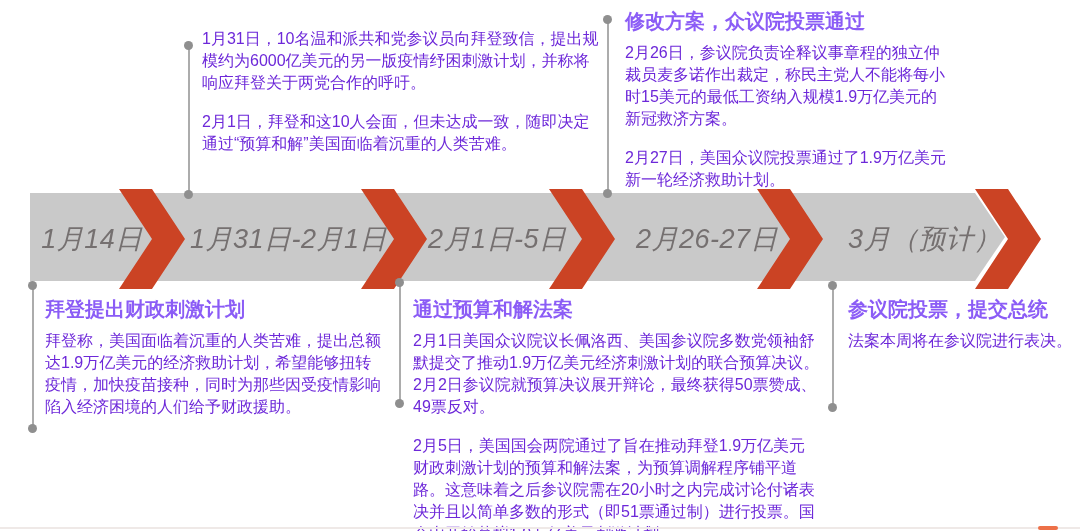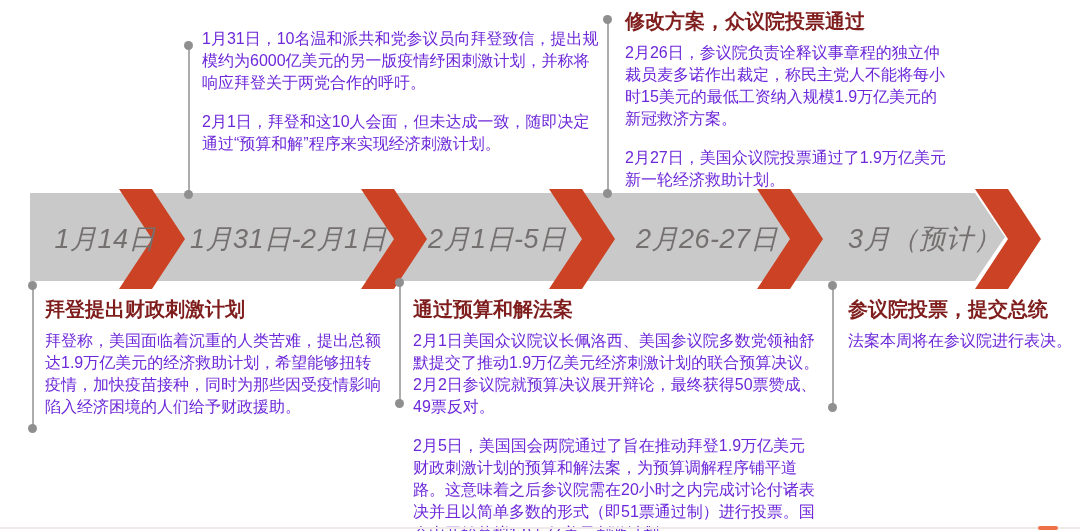--- a/index.html
+++ b/index.html
@@ -12,30 +12,30 @@
     position:absolute;left:30px;top:193px;width:975px;height:88px;background:#C9C9C9;
     clip-path:polygon(0 0, calc(100% - 30px) 0, 100% 50%, calc(100% - 30px) 100%, 0 100%);
   }
   .chev{
     position:absolute;top:189px;width:66px;height:100px;background:#CB4324;
     clip-path:polygon(0 0, 50% 0, 100% 50%, 50% 100%, 0 100%, 50% 50%);
   }
   .chev.c1{left:119px}.chev.c2{left:361px}.chev.c3{left:549px}.chev.c4{left:757px}.chev.c5{left:975px}
   .date-label{
     position:absolute;top:221px;font-size:27px;font-style:italic;color:#757070;
-    text-align:right;white-space:nowrap;letter-spacing:.5px;
+    text-align:center;white-space:nowrap;letter-spacing:.5px;
   }
   .d1{left:28px;width:128px}.d2{left:190px;width:185px}.d3{left:428px;width:136px}
   .d4{left:636px;width:140px}.d5{left:848px;width:148px}
   
   .vline{position:absolute;width:2px;background:#ACACAC;}
   .cdot{position:absolute;width:9px;height:9px;border-radius:50%;background:#8F8F8F;}
   
   .event{position:absolute;}
-  .event h3{margin:0 0 8px 0;font-size:20px;line-height:26px;font-weight:700;color:#7f1d1d;}
+  .event h3{margin:0 0 8px 0;font-size:20px;line-height:26px;font-weight:700;color:#8b5cf6;}
   .event p{margin:0 0 17px 0;font-size:16px;line-height:22px;color:#6d28d9;white-space:pre-line;}
   .event p:last-child{margin-bottom:0;}
   .ev-top-1{left:202px;top:28px;width:400px;}
   .ev-top-2{left:625px;top:8px;width:322px;}
   .ev-bot-1{left:45px;top:296px;width:340px;}
   .ev-bot-2{left:413px;top:296px;width:408px;}
   .ev-bot-3{left:848px;top:296px;width:225px;}
   
   .footer-divider{position:absolute;left:0;top:527px;width:1080px;height:2px;background:#EFE9E7;}
   .footer-accent{position:absolute;left:1038px;top:526px;width:20px;height:4px;background:#ED7048;border-radius:2px;}
@@ -79,21 +79,21 @@
     <div class="cdot" style="left:395px;top:399px;"></div>
   </div>
   <div>
     <div class="vline" style="left:832px;top:283px;height:124px;"></div>
     <div class="cdot" style="left:828px;top:281px;"></div>
     <div class="cdot" style="left:828px;top:403px;"></div>
   </div>
 
   <div class="event ev-top-1">
     <p>1月31日，10名温和派共和党参议员向拜登致信，提出规模约为6000亿美元的另一版疫情纾困刺激计划，并称将响应拜登关于两党合作的呼吁。</p>
-    <p>2月1日，拜登和这10人会面，但未达成一致，随即决定通过“预算和解”程序来实现经济刺激计划。</p>
+    <p>2月1日，拜登和这10人会面，但未达成一致，随即决定通过“预算和解”美国面临着沉重的人类苦难。</p>
   </div>
   <div class="event ev-top-2">
     <h3>修改方案，众议院投票通过</h3>
     <p>2月26日，参议院负责诠释议事章程的独立仲裁员麦多诺作出裁定，称民主党人不能将每小时15美元的最低工资纳入规模1.9万亿美元的新冠救济方案。</p>
     <p>2月27日，美国众议院投票通过了1.9万亿美元新一轮经济救助计划。</p>
   </div>
 
   <div class="event ev-bot-1">
     <h3>拜登提出财政刺激计划</h3>
     <p>拜登称，美国面临着沉重的人类苦难，提出总额达1.9万亿美元的经济救助计划，希望能够扭转疫情，加快疫苗接种，同时为那些因受疫情影响陷入经济困境的人们给予财政援助。</p>

